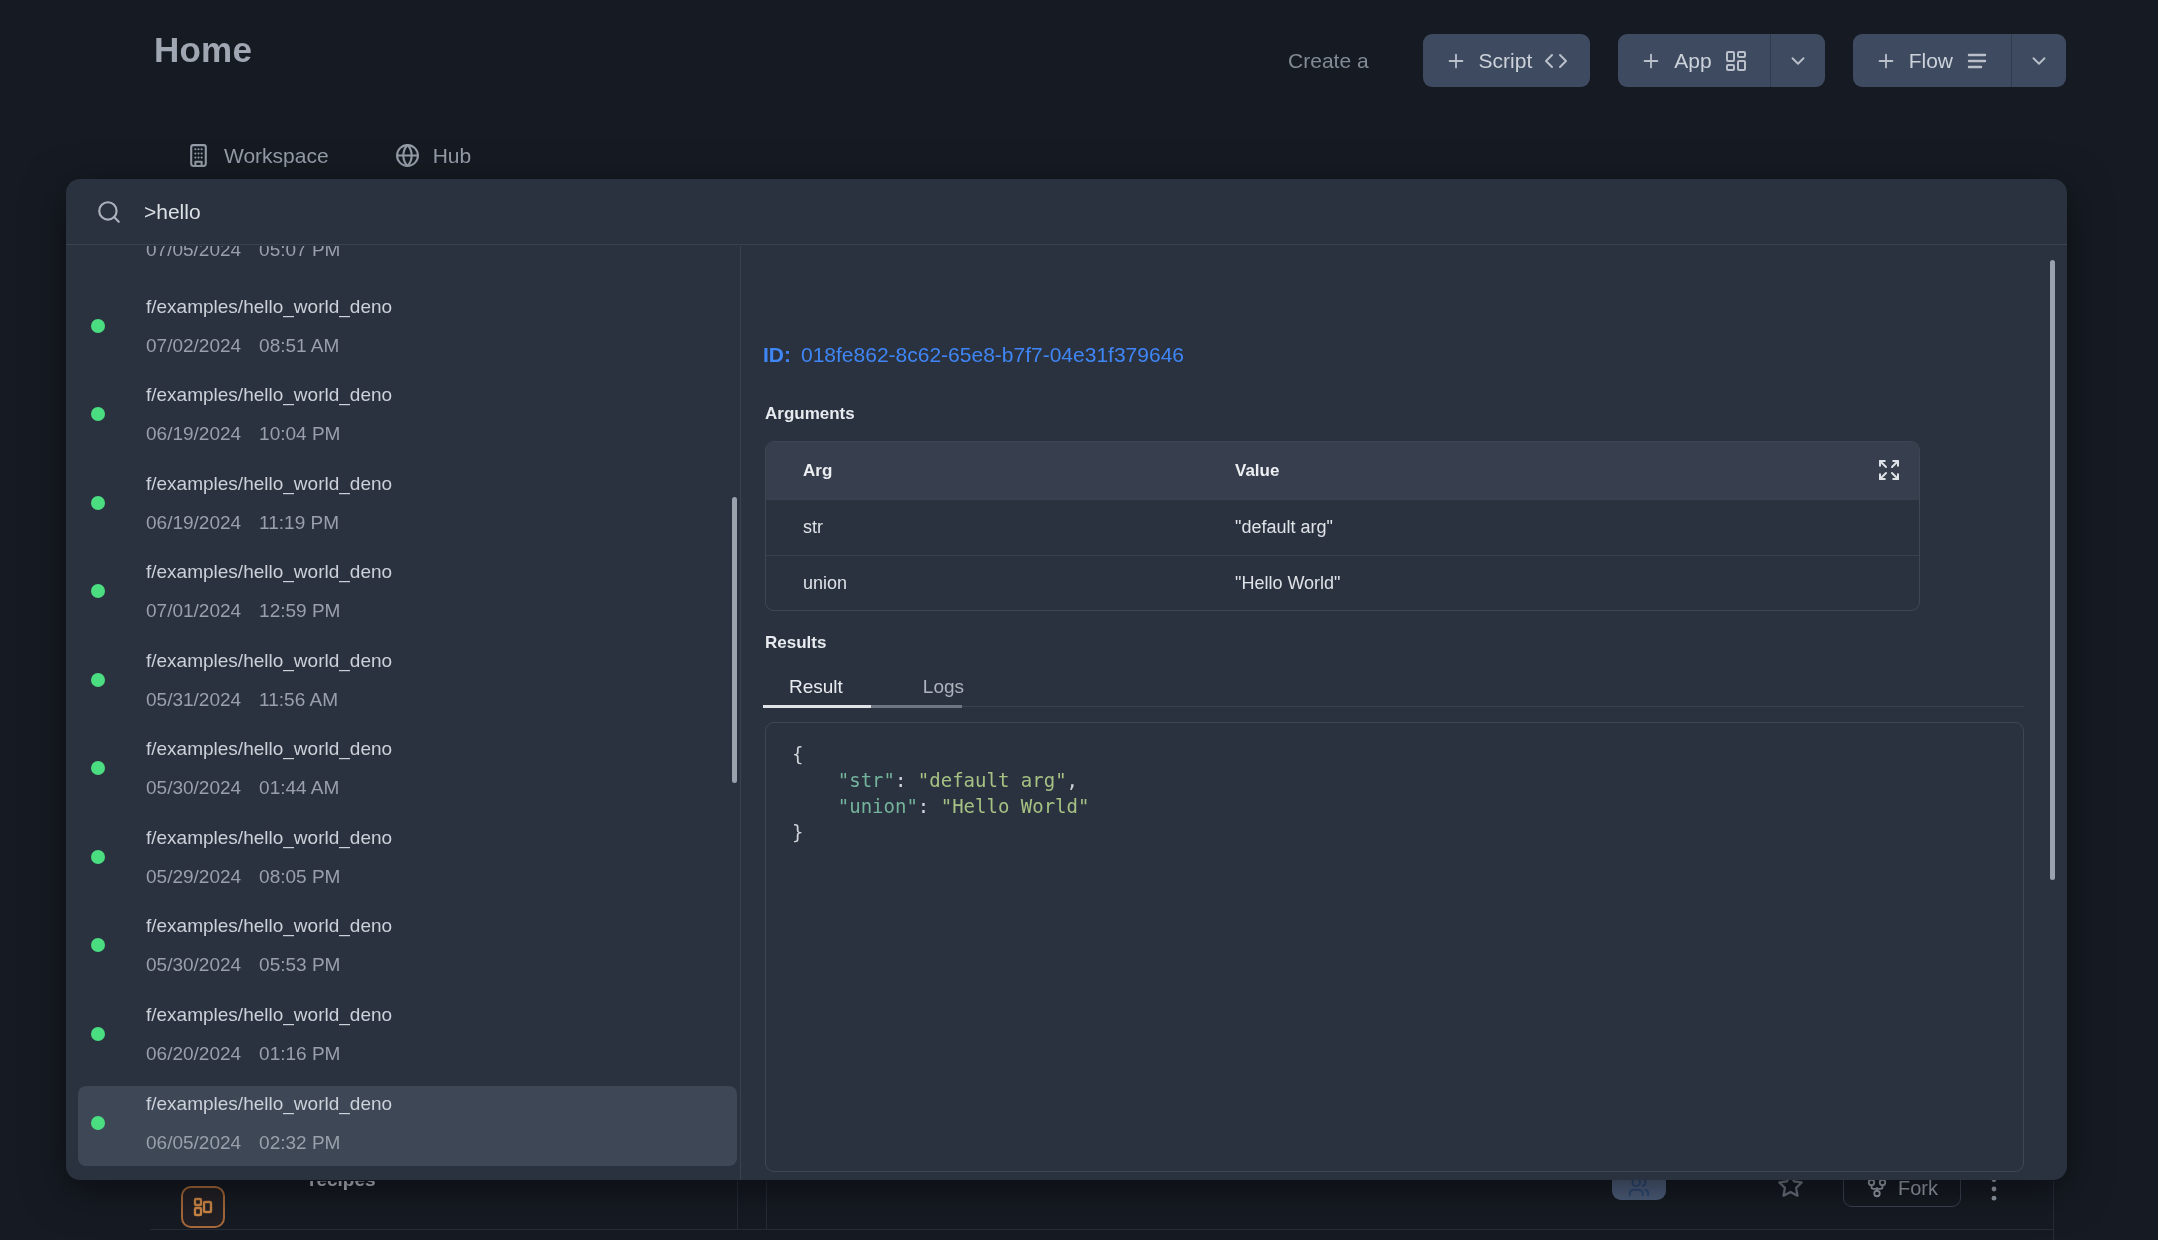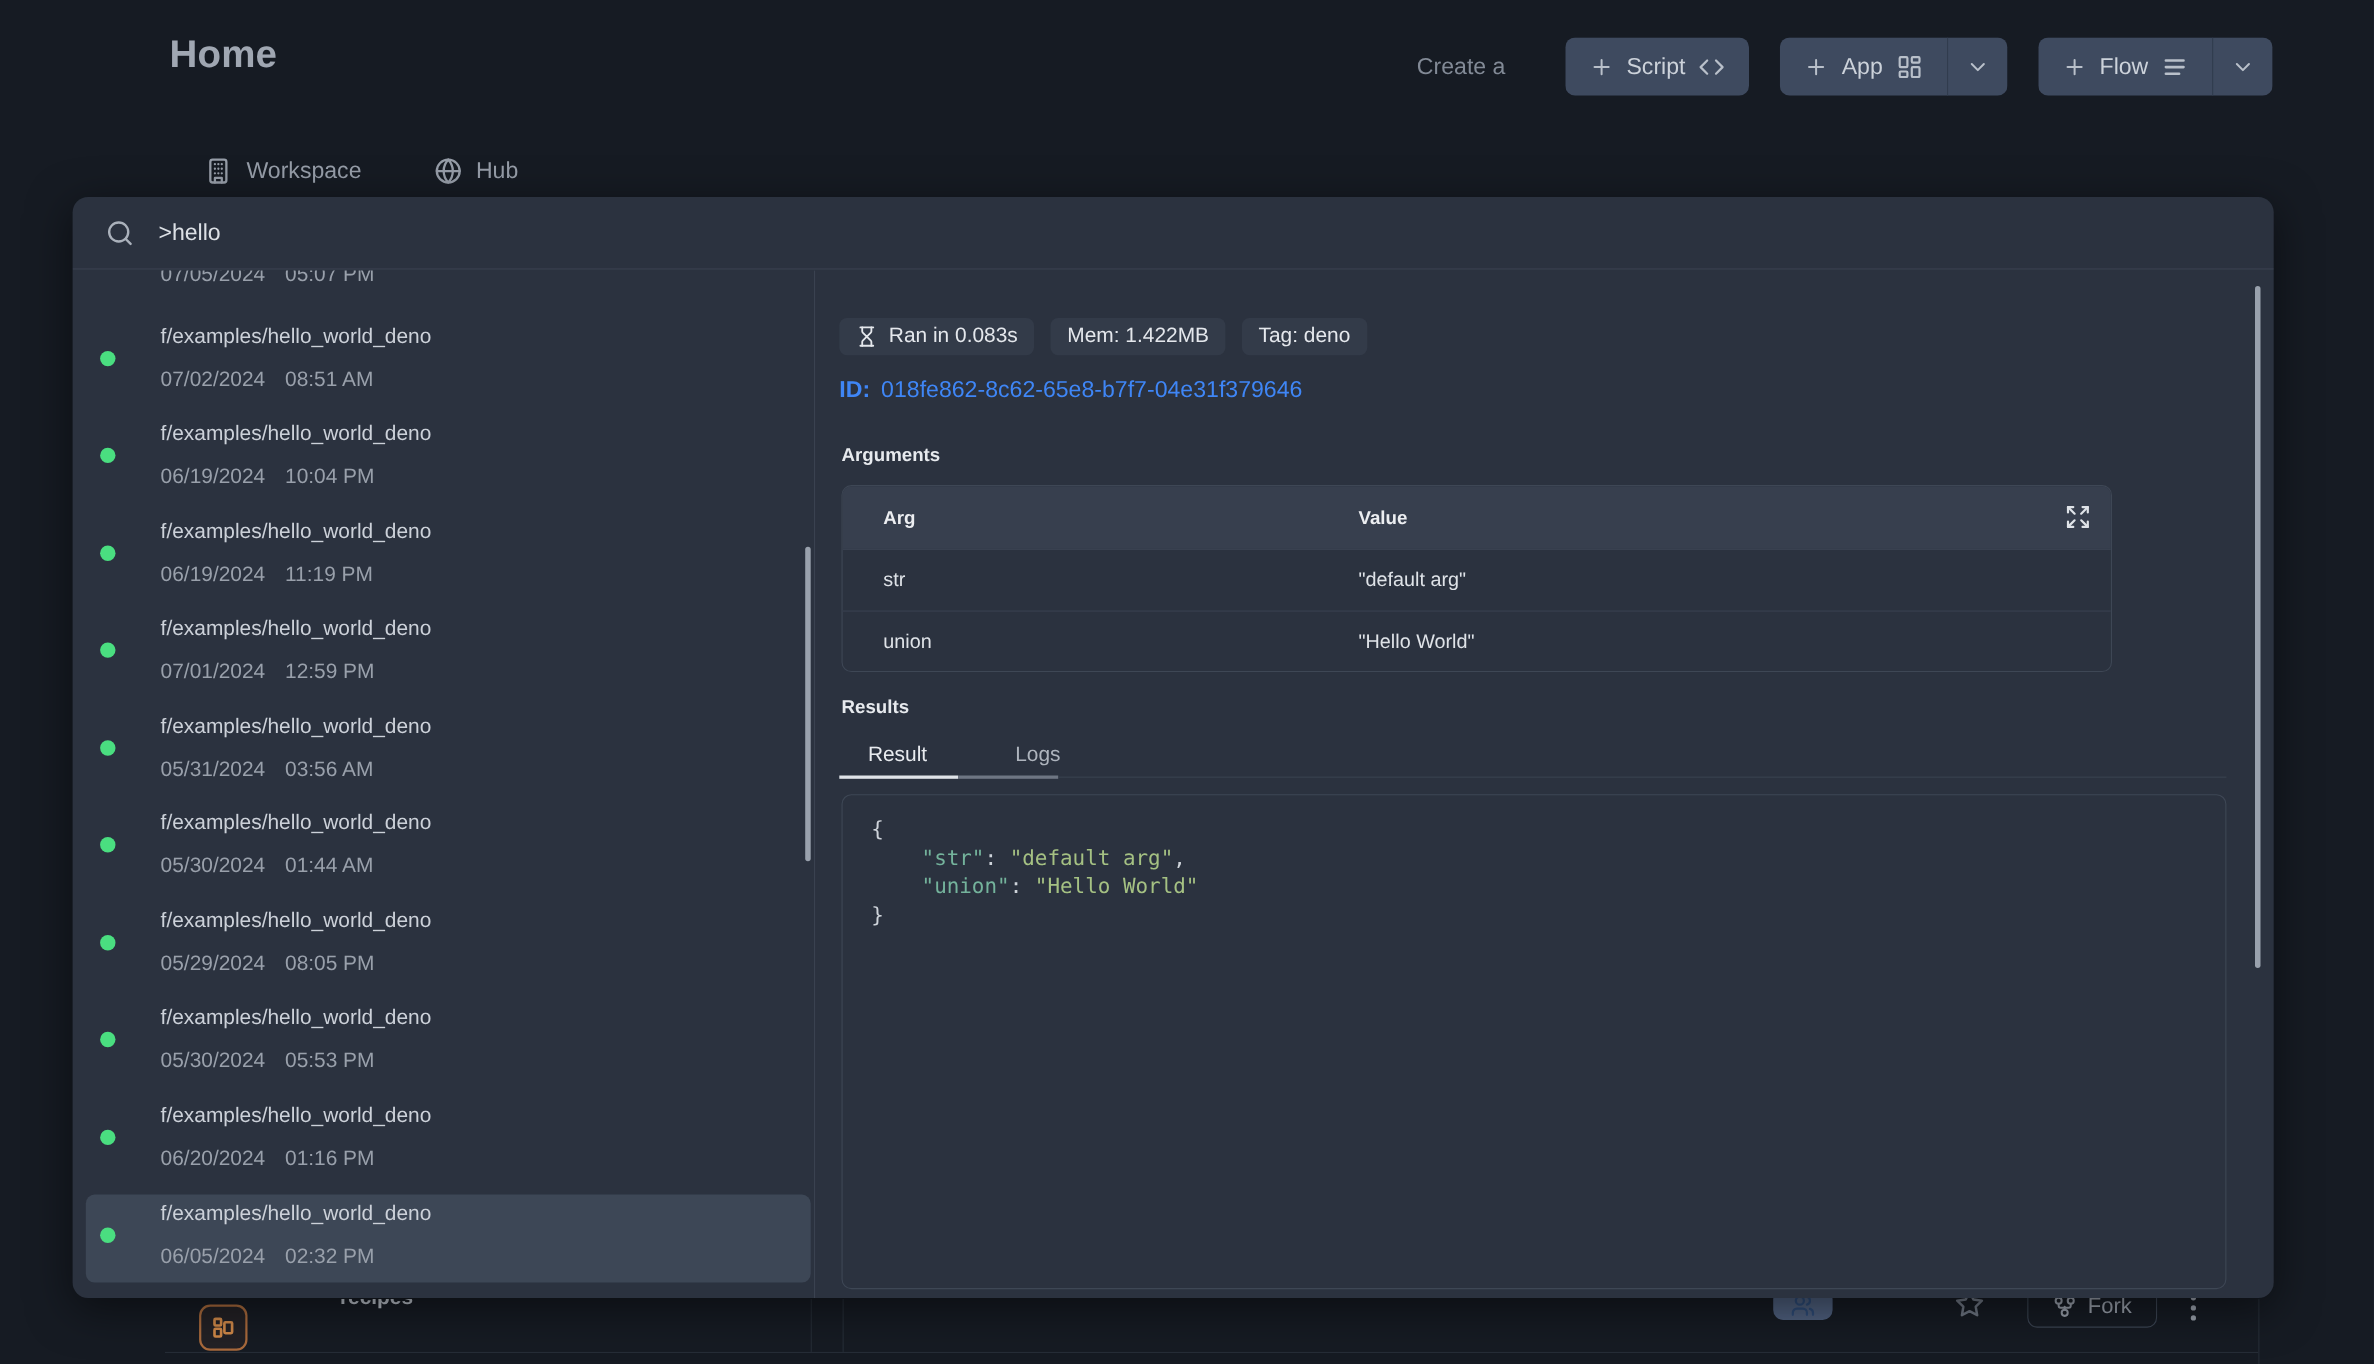--- a/index.html
+++ b/index.html
@@ -356,21 +356,21 @@
       <div class="rtime">
           <span>07/01/2024</span>
           <span>12:59 PM</span>
         </div>
     </div>
     <div class="run-item" style="top:397px">
       <span class="dot"></span>
       <div class="rpath">f/examples/hello_world_deno</div>
       <div class="rtime">
           <span>05/31/2024</span>
-          <span>03:56 AM</span>
+          <span>11:56 AM</span>
         </div>
     </div>
     <div class="run-item" style="top:485px">
       <span class="dot"></span>
       <div class="rpath">f/examples/hello_world_deno</div>
       <div class="rtime">
           <span>05/30/2024</span>
           <span>01:44 AM</span>
         </div>
     </div>
@@ -403,39 +403,20 @@
       <div class="rpath">f/examples/hello_world_deno</div>
       <div class="rtime">
           <span>06/05/2024</span>
           <span>02:32 PM</span>
         </div>
     </div>
 
     <div class="vdivider"></div>
     <div class="list-scrollbar"></div>
 
-    <div class="badges">
-      <div class="badge">
-        <span>
-          <svg width="20" height="20" viewBox="0 0 24 24" fill="none" stroke="currentColor" stroke-width="2" stroke-linecap="round" stroke-linejoin="round">
-              <path d="M5 22h14"></path>
-              <path d="M5 2h14"></path>
-              <path d="M17 22v-4.172a2 2 0 0 0-.586-1.414L12 12l-4.414 4.414A2 2 0 0 0 7 17.828V22"></path>
-              <path d="M7 2v4.172a2 2 0 0 0 .586 1.414L12 12l4.414-4.414A2 2 0 0 0 17 6.172V2"></path>
-            </svg>
-        </span>
-        <span>Ran in 0.083s</span>
-      </div>
-      <div class="badge">
-        <span>Mem: 1.422MB</span>
-      </div>
-      <div class="badge">
-        <span>Tag: deno</span>
-      </div>
-    </div>
 
     <div class="id-row">
       <span class="idl">ID:</span><a style="color:inherit; text-decoration:none; cursor:pointer;">018fe862-8c62-65e8-b7f7-04e31f379646</a>
     </div>
 
     <div class="sec-label" style="top:158px">Arguments</div>
 
     <div class="arg-table">
       <div class="arg-thead">
         <span class="c1">Arg</span>

